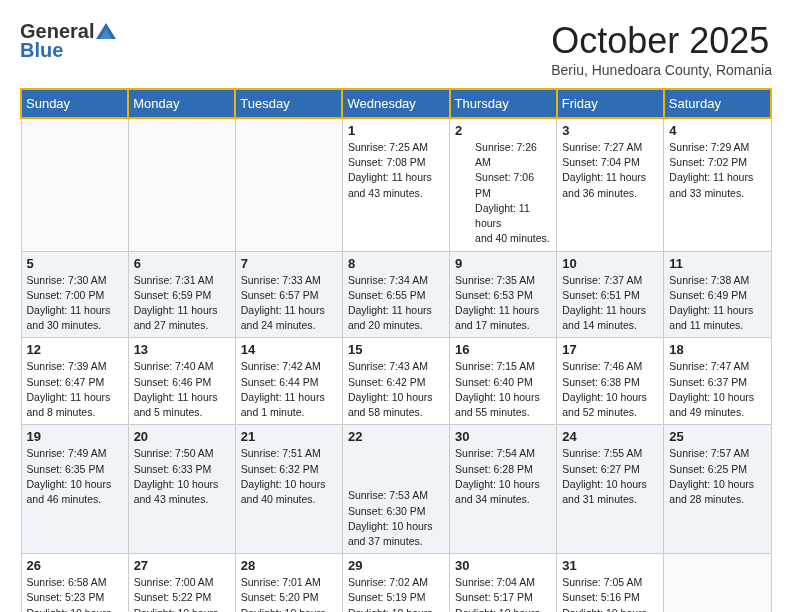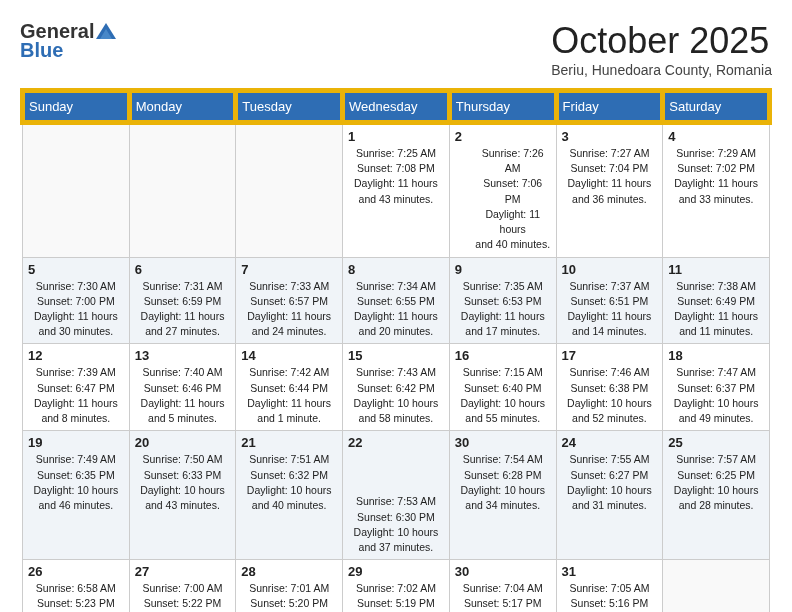--- a/index.html
+++ b/index.html
@@ -38,21 +38,21 @@
       width: 100%;
       border-collapse: collapse;
       border: 1px solid #ccc;
     }
     .calendar th {
       background-color: #2e6db4;
       color: #fff;
       font-size: 13px;
       padding: 6px 4px;
       text-align: left;
-      border: 5px solid #eab308;
+      border: 2px solid #eab308;
       font-weight: normal;
     }
     .calendar td {
       vertical-align: top;
       border: 1px solid #ccc;
       padding: 4px 5px;
       width: 107px;
       min-height: 80px;
       font-size: 11px;
       color: #222;
@@ -60,21 +60,20 @@
     .day-number {
       font-size: 13px;
       font-weight: bold;
       display: block;
       margin-bottom: 2px;
     }
     .day-info {
       font-size: 10.5px;
       line-height: 1.45;
       color: #222;
-      text-align: center;
     }
     .row-shaded td {
       background-color: #f0f4f8;
     }
     .row-white td {
       background-color: #ffffff;
     }
     .empty {
       background-color: #f9f9f9 !important;
     }

